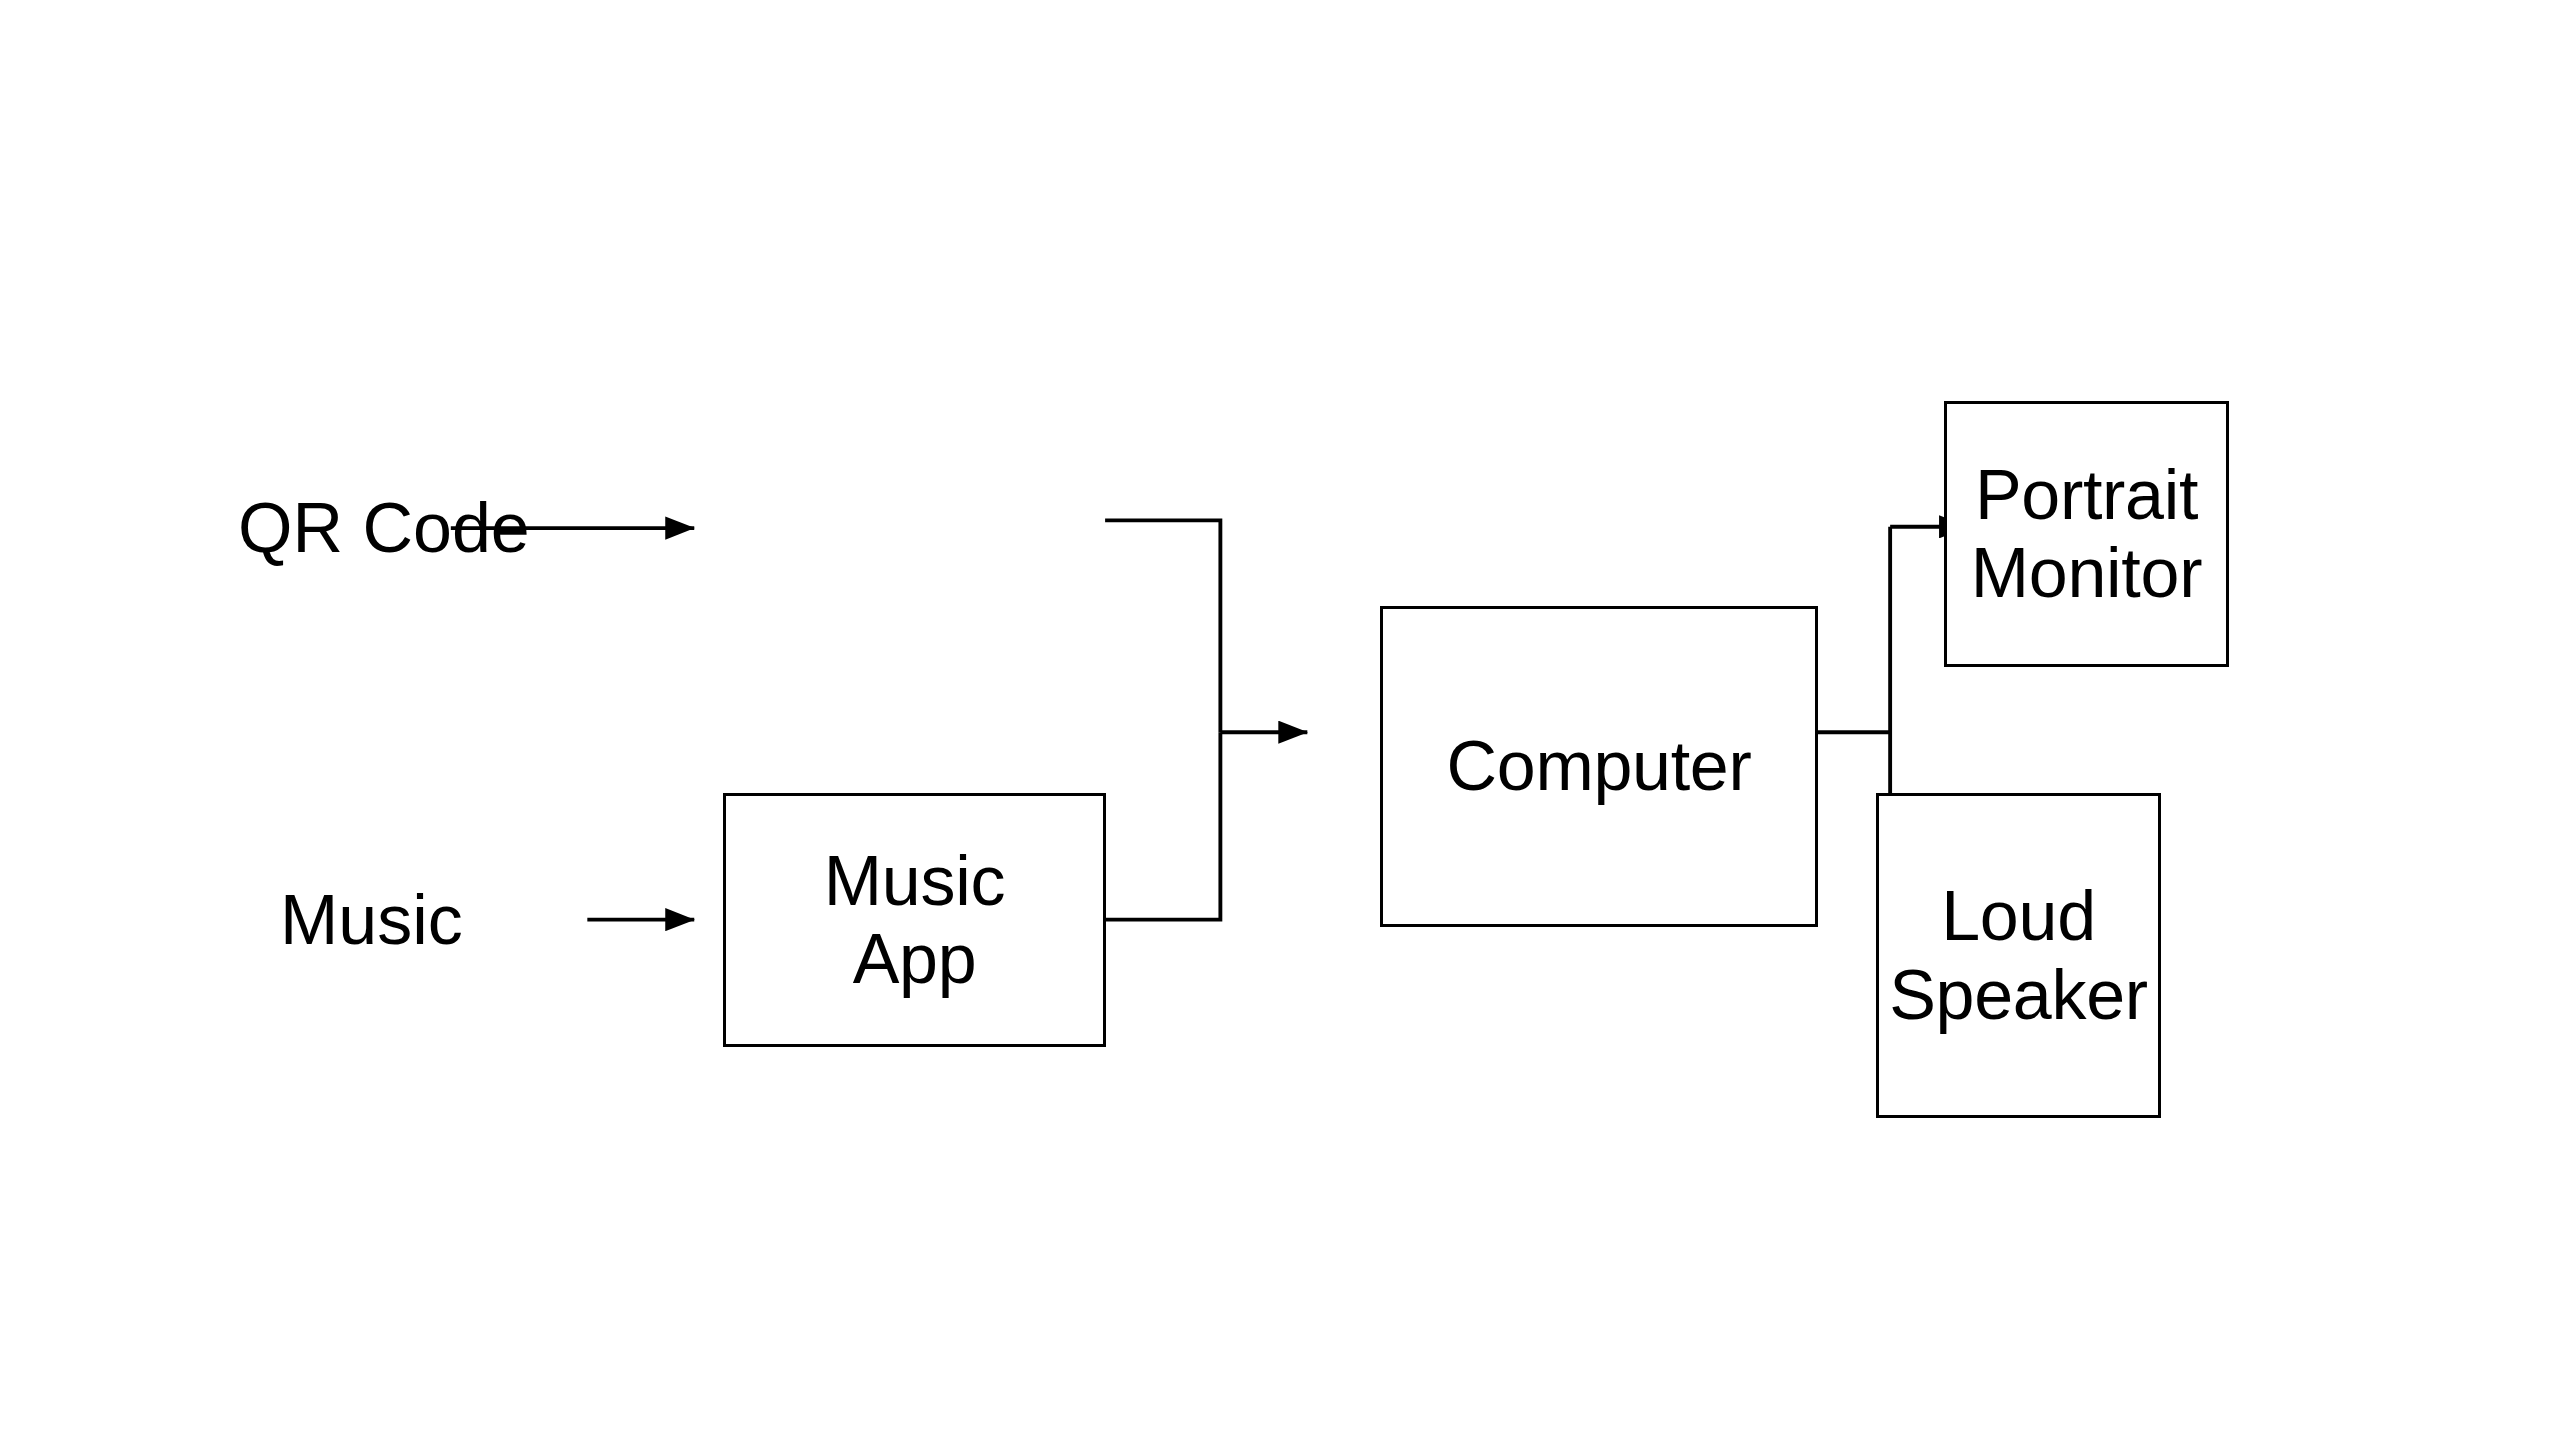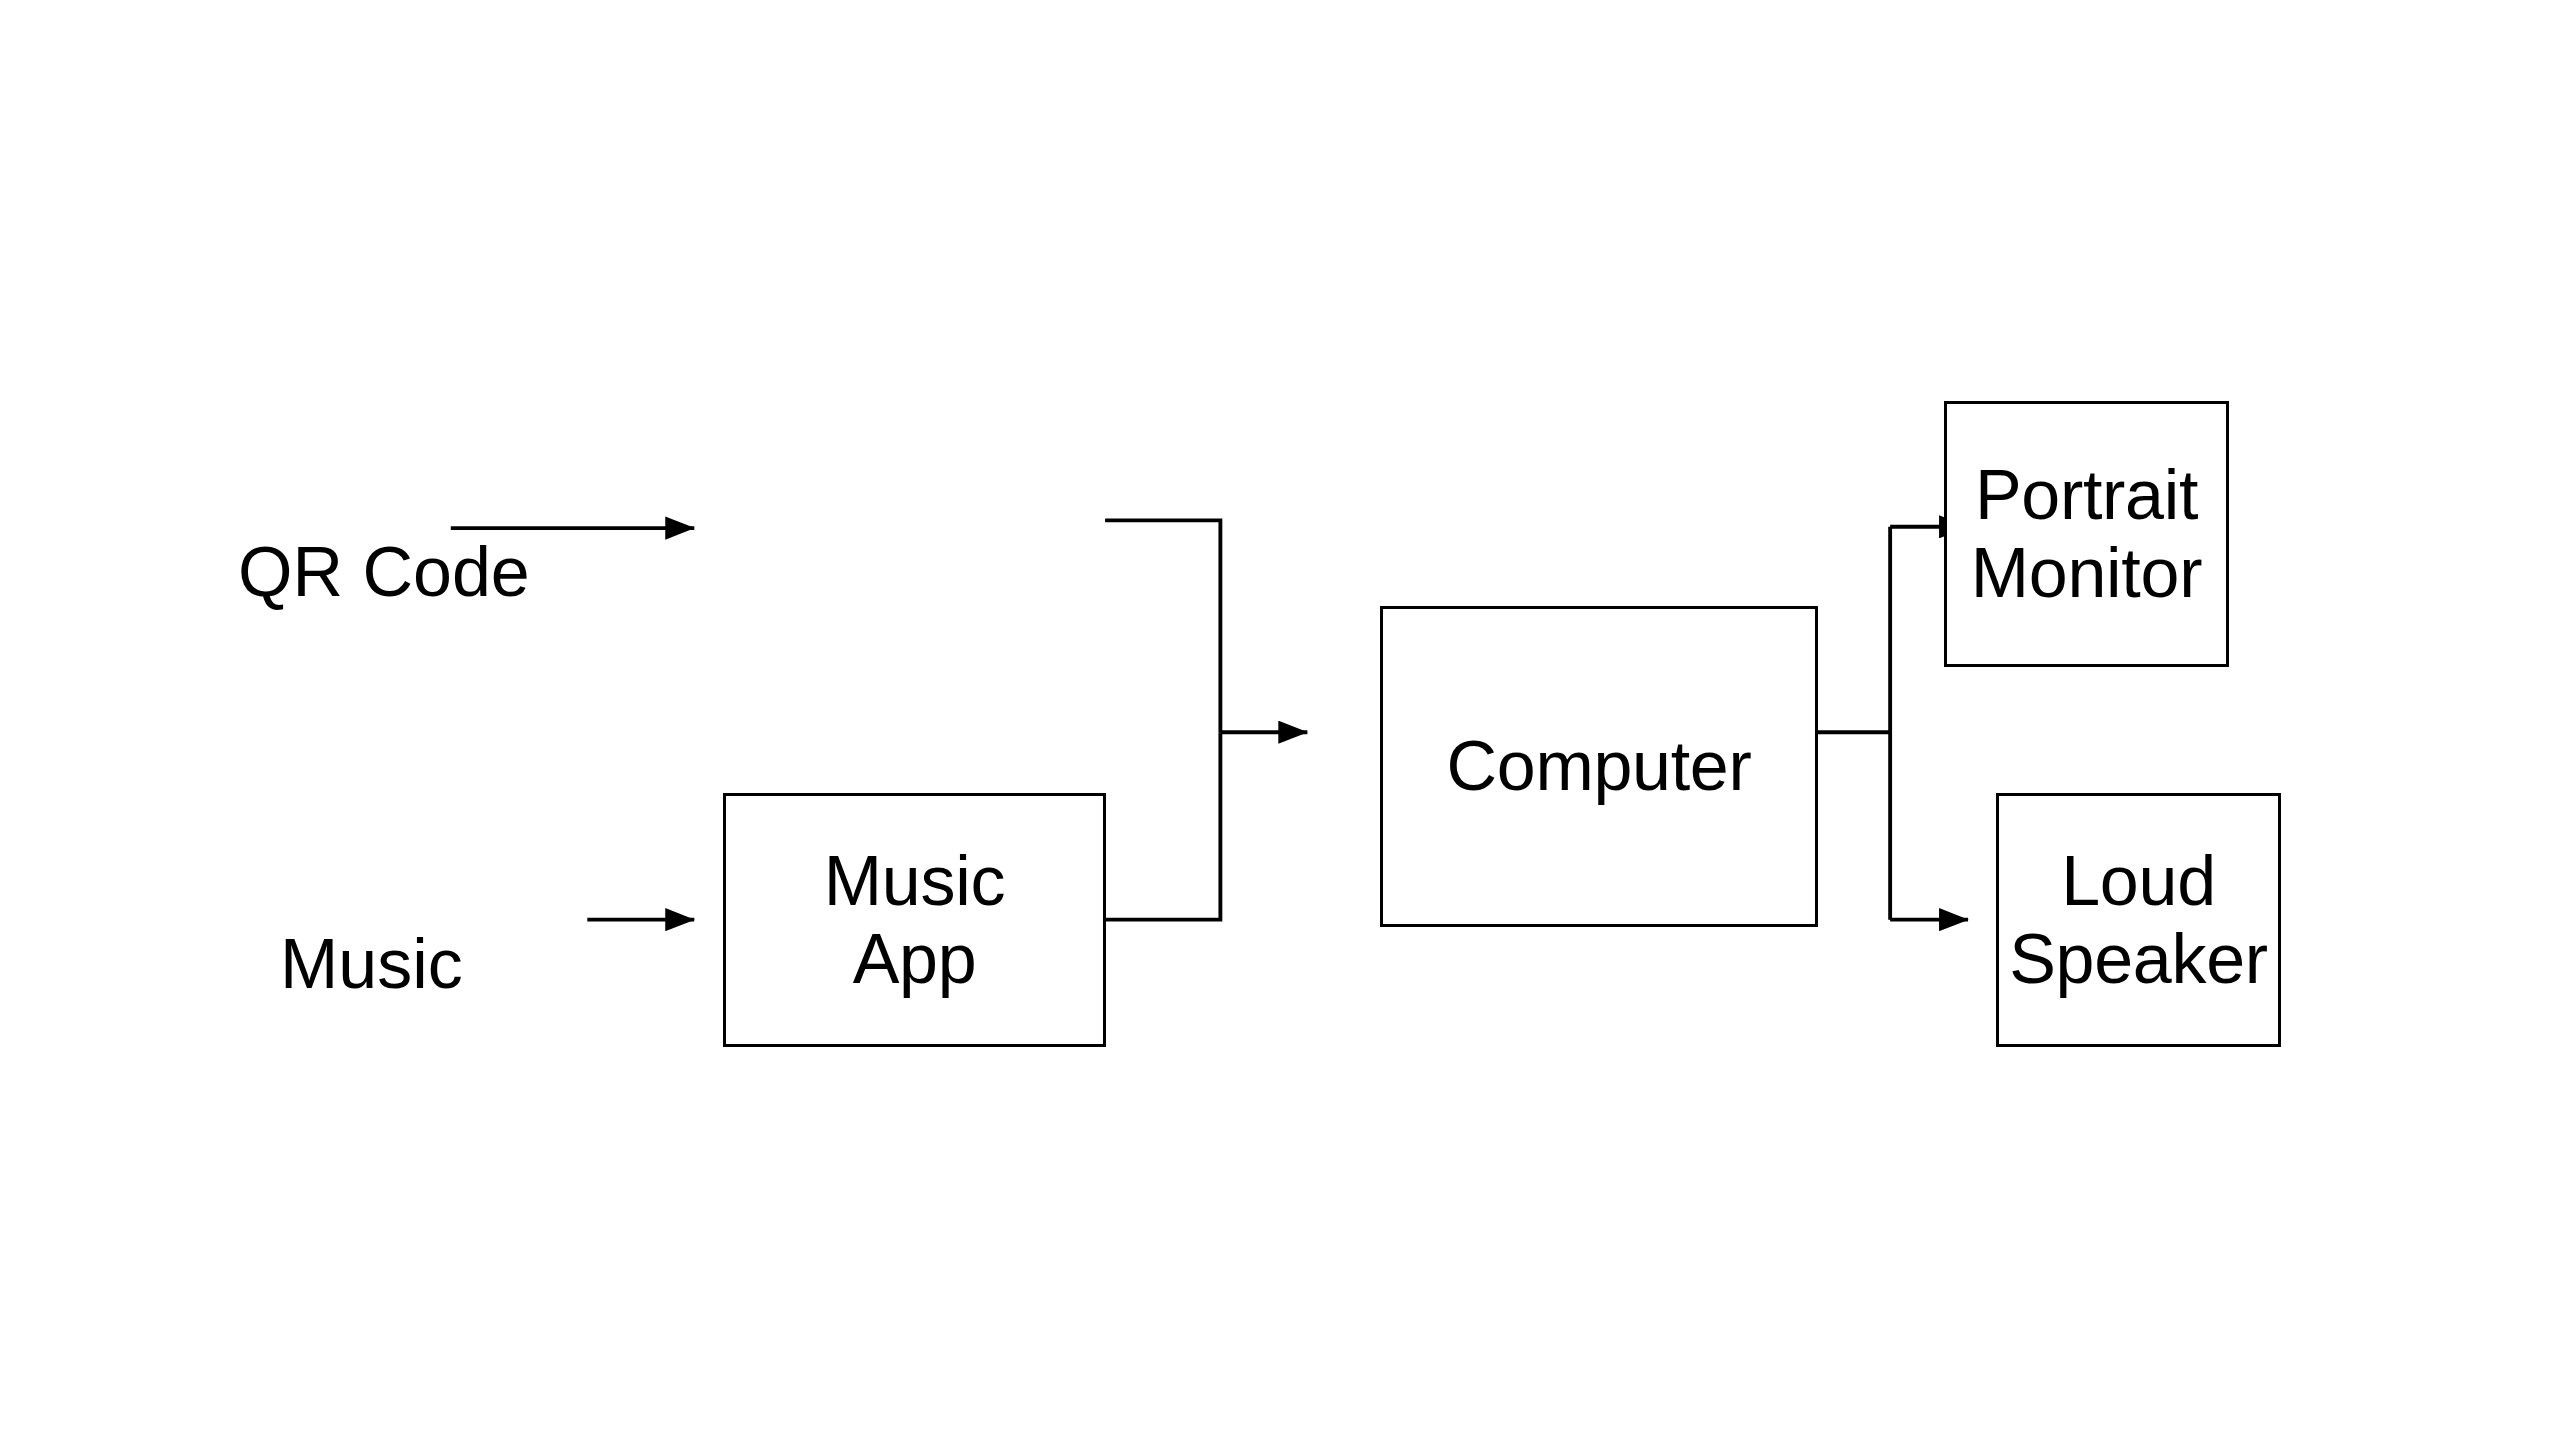--- a/index.html
+++ b/index.html
@@ -42,21 +42,20 @@
     letter-spacing: -0.3px;
   }
   .io-label {
     position: absolute;
     font-family: "Liberation Sans", sans-serif;
     font-size: 70px;
     line-height: 1;
     color: #000000;
     white-space: nowrap;
     transform: translateY(-50%);
-    margin-top: 44px;
   }
 </style>
 </head>
 <body>
 
 <div id="canvas">
 
   <svg id="diagram-svg" viewBox="0 0 4000 2250" xmlns="http://www.w3.org/2000/svg">
     <defs>
       <marker id="arrowhead" markerWidth="10" markerHeight="8" refX="9.4" refY="4" orient="auto" markerUnits="userSpaceOnUse">
@@ -116,19 +115,19 @@
 
   <div class="node-box" style="left:1336px; top:606px; width:438px; height:321px;margin-left:44px;">
     <span class="node-label">Computer</span>
   </div>
 
   <div class="node-box" style="left:1944px; top:401px; width:285px; height:266px;">
     <span class="node-label">Portrait
 Monitor</span>
   </div>
 
-  <div class="node-box" style="left:1996px; top:793px; width:285px; height:254px;">
+  <div class="node-box" style="left:1876px; top:793px; width:285px; height:325px;">
     <span class="node-label">Loud
 Speaker</span>
   </div>
 
 </div>
 
 
 </body></html>

